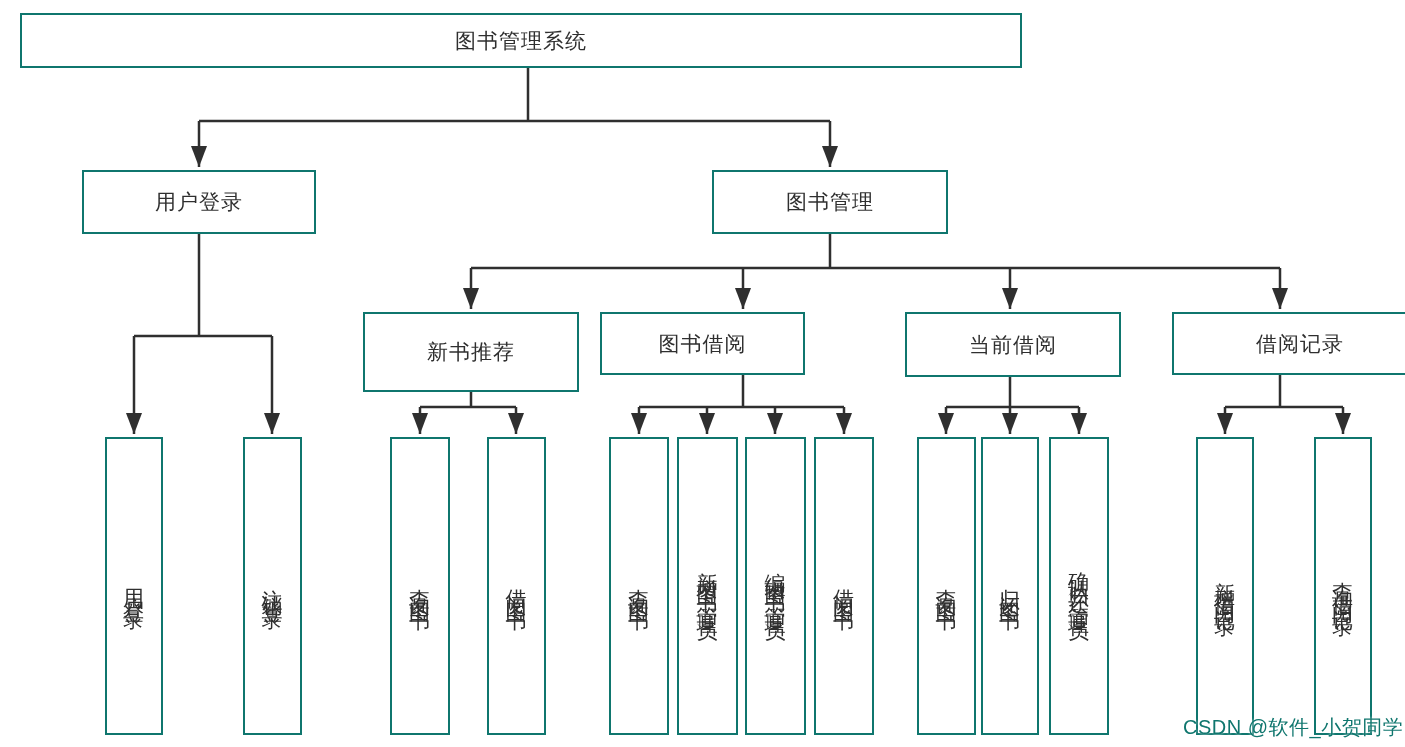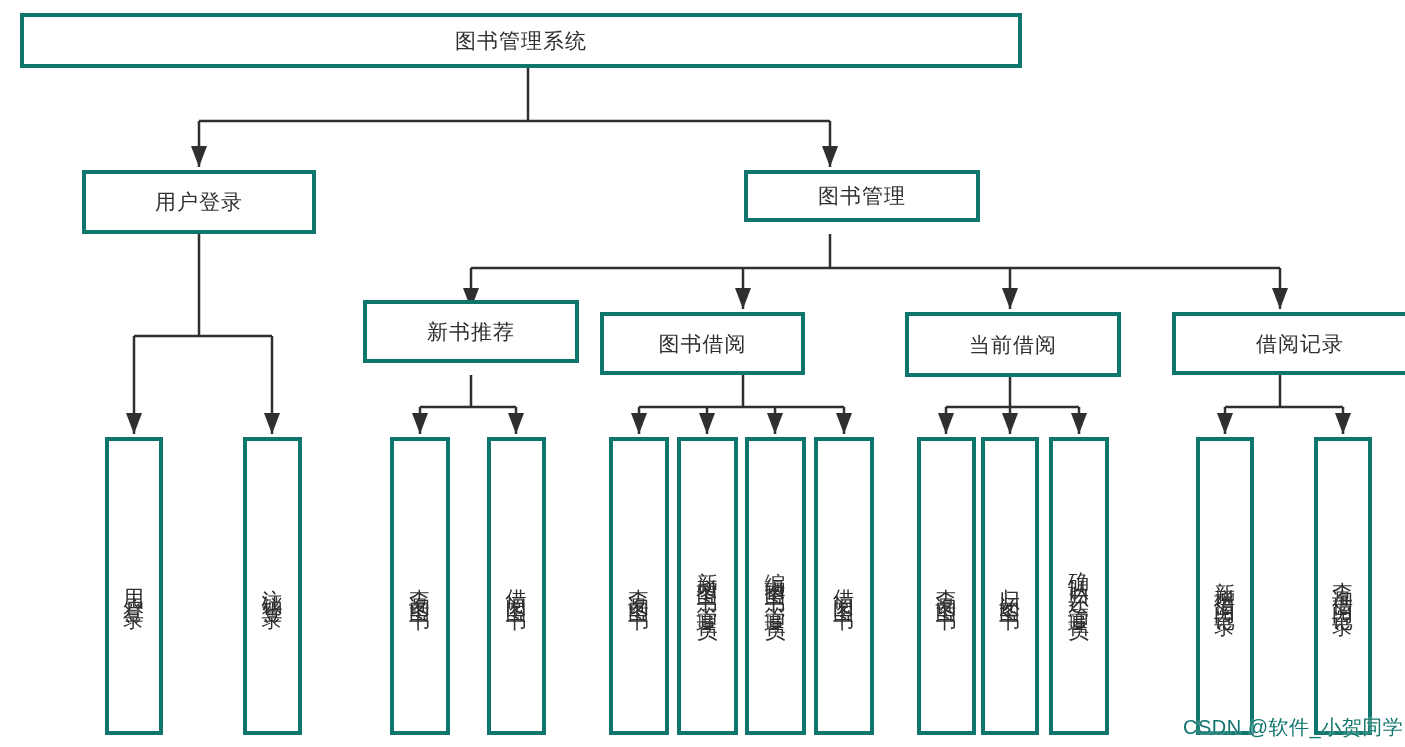--- a/index.html
+++ b/index.html
@@ -5,34 +5,34 @@
   html,body{margin:0;padding:0;background:#ffffff;}
   .canvas{
     position:relative;width:1405px;height:747px;background:#ffffff;overflow:hidden;
     font-family:"Liberation Sans","DejaVu Sans",sans-serif;
   }
   .wires{position:absolute;left:0;top:0;width:1405px;height:747px;}
   .wire{stroke:#2f2f2f;stroke-width:2.5;fill:none;}
   .arrow{stroke:#2f2f2f;stroke-width:2.5;}
   .box{
     position:absolute;box-sizing:border-box;background:#ffffff;
-    border:4px solid #0f766e;color:#2f2f2f;
+    border:2px solid #0f766e;color:#2f2f2f;
     display:flex;align-items:center;justify-content:center;
     z-index:2;
   }
   .h{font-size:21px;letter-spacing:1px;}
   .v{
     writing-mode:vertical-rl;text-orientation:mixed;
     font-size:21px;letter-spacing:7px;line-height:1;
   }
   
   #root-box  {left:20px;  top:13px;  width:1002px; height:55px;}
   #login-box {left:82px;  top:170px; width:234px;  height:64px;}
-  #mgmt-box  {left:712px; top:170px; width:236px;  height:52px;margin-left:32px;}
-  #mod0-box  {left:363px; top:300px; width:216px;  height:63px;text-align:center;}
+  #mgmt-box  {left:712px; top:170px; width:236px;  height:64px;}
+  #mod0-box  {left:363px; top:312px; width:216px;  height:80px;text-align:center;}
   #mod1-box  {left:600px; top:312px; width:205px;  height:63px;}
   #mod2-box  {left:905px; top:312px; width:216px;  height:65px;}
   #mod3-box  {left:1172px;top:312px; width:256px;  height:63px;}
   .leaf{top:437px;height:298px;}
   #leaf-login0{left:105px; width:58px;}
   #leaf-login1{left:243px; width:59px;}
   #leaf-m0-0 {left:390px;  width:60px;}
   #leaf-m0-1 {left:487px;  width:59px;}
   #leaf-m1-0 {left:609px;  width:60px;}
   #leaf-m1-1 {left:677px;  width:61px;}

